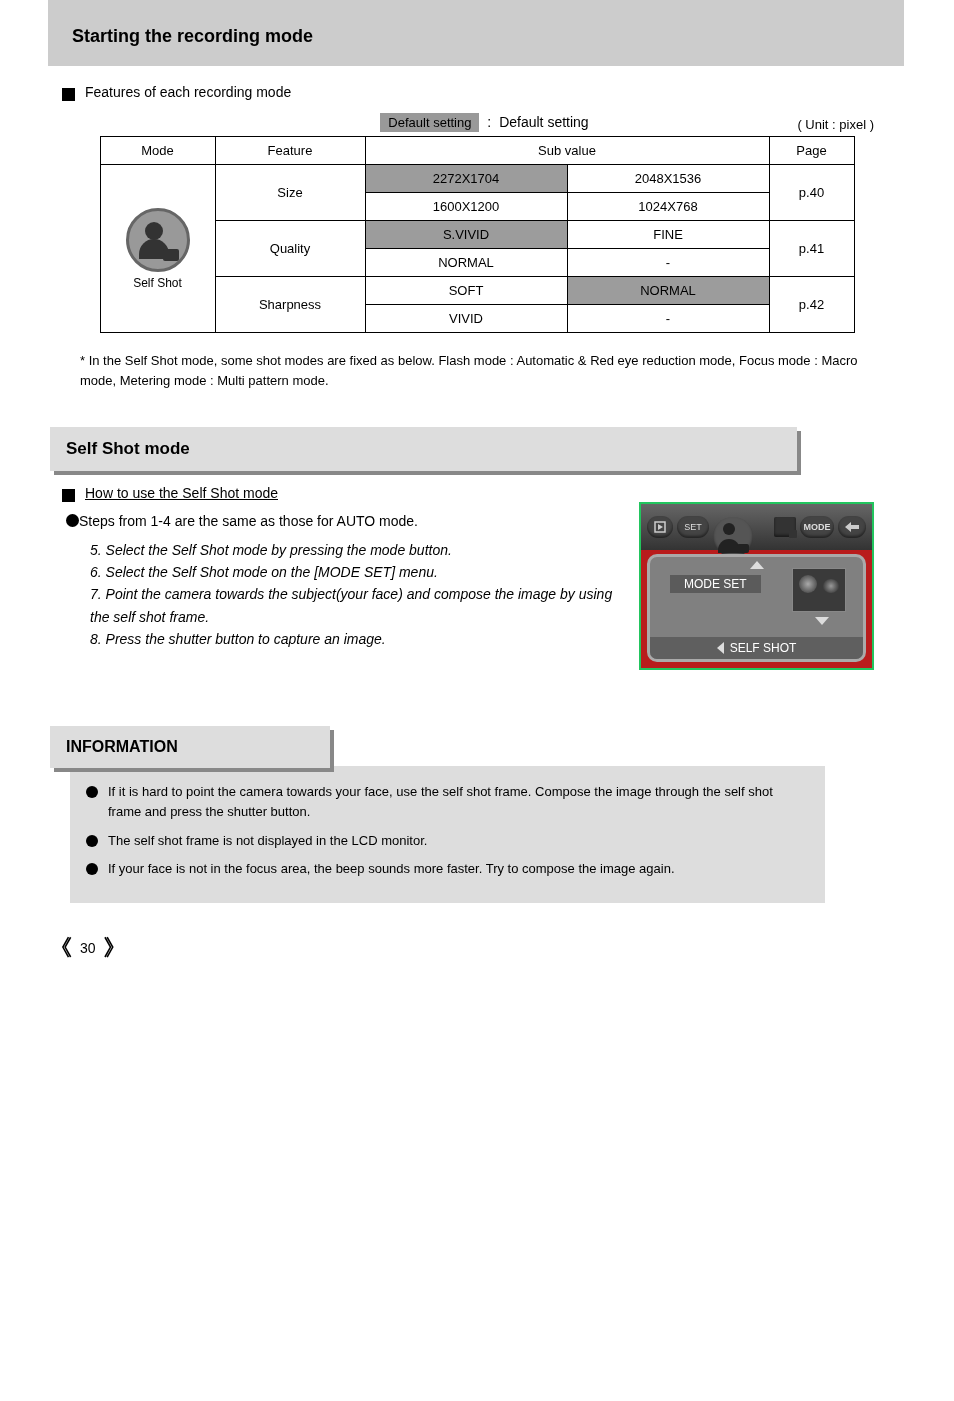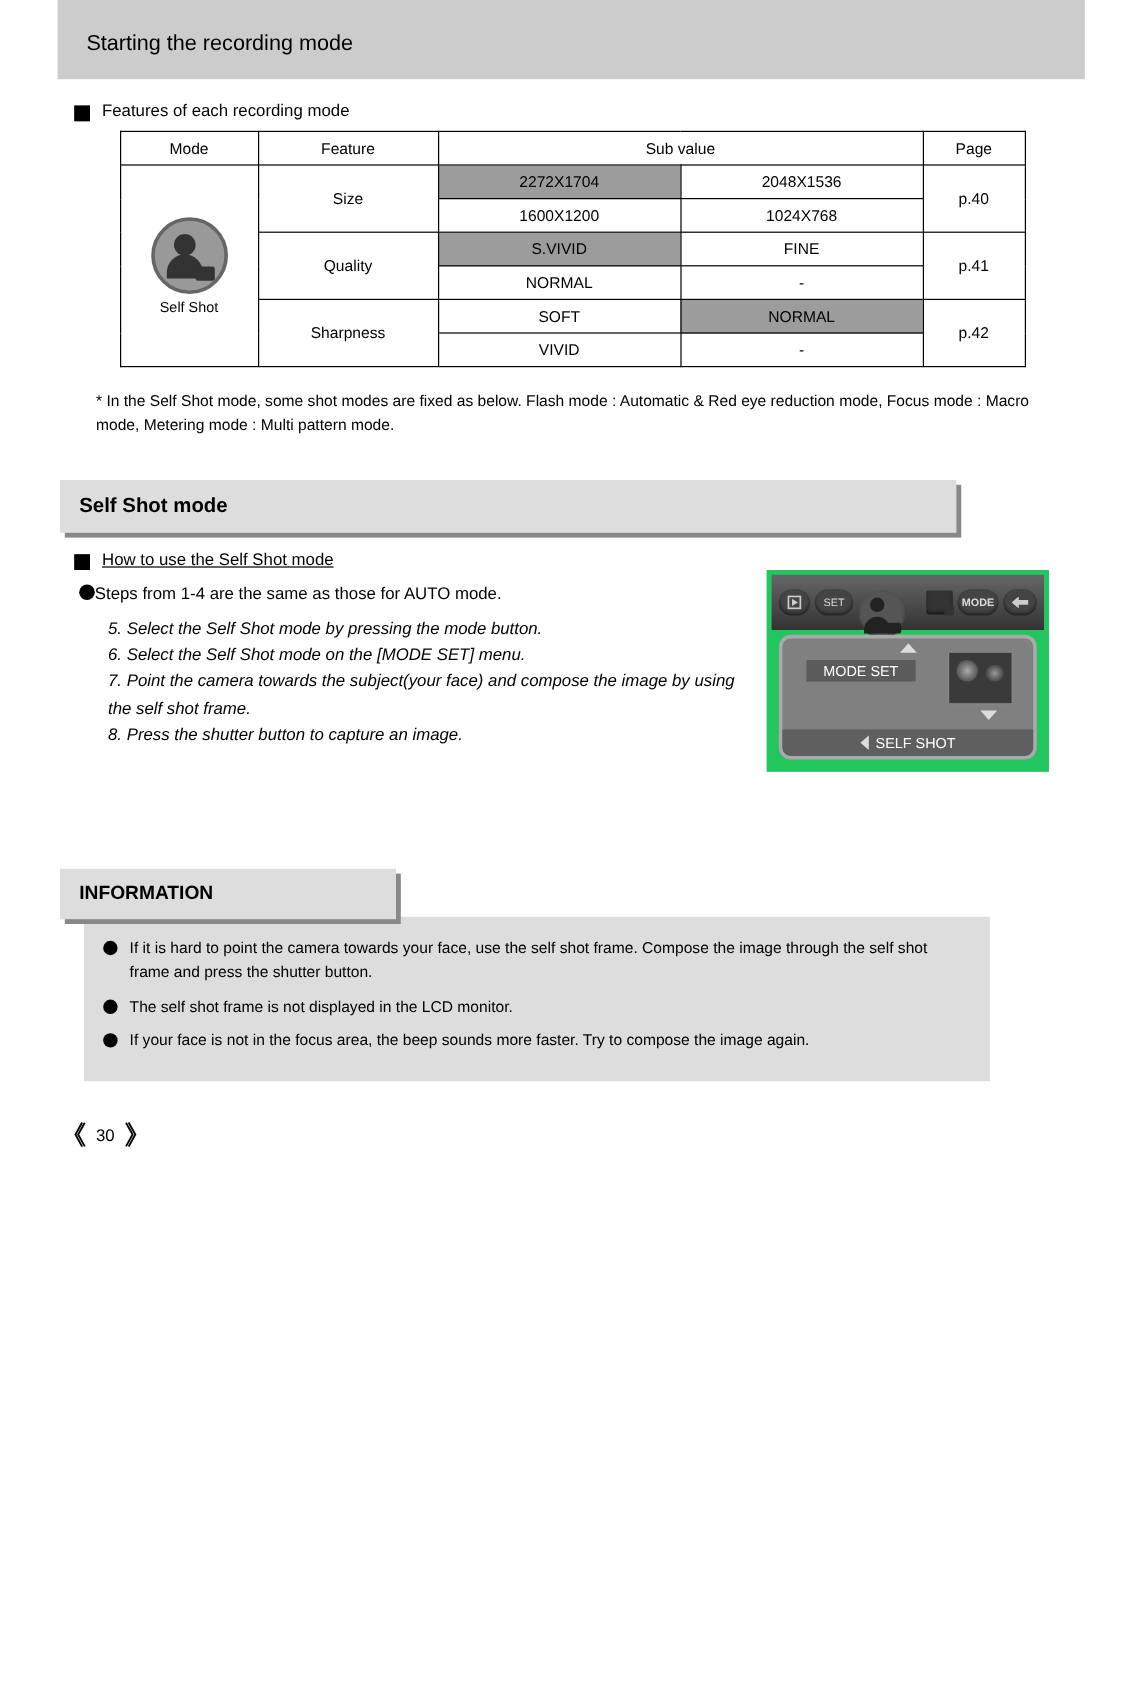--- a/index.html
+++ b/index.html
@@ -16,21 +16,21 @@
   }
   .header-bar {
     background: #ccc;
     height: 66px;
     margin-bottom: 18px;
     margin-left: -2px;
   }
   .header-text {
     padding: 26px 0 0 24px;
     font-size: 18px;
-    font-weight: normal;
+    font-weight: bold;
   }
   .sq-bul-row {
     display: flex;
     align-items: flex-start;
     gap: 10px;
     margin: 12px 0 8px 12px;
   }
   .sq-bullet {
     width: 13px;
     height: 13px;
@@ -148,22 +148,22 @@
   .indent-more { margin-left: 40px; font-size: 14px; line-height: 1.6; font-style: italic; }
   
   .lcd-wrap {
     float: right;
     margin: -8px 30px 8px 12px;
     width: 235px;
   }
   .lcd {
     width: 235px;
     height: 168px;
-    border: 4px solid #22c55e;
-    background: #22c55e;
+    border: 2px solid #22c55e;
+    background: #b91c1c;
     position: relative;
   }
   .lcd-top {
     height: 46px;
     background: linear-gradient(#666,#333);
     display: flex;
     align-items: center;
     padding: 0 6px;
     gap: 4px;
     position: relative;
@@ -297,20 +297,29 @@
 <div class="page">
   <div class="header-bar">
     <div class="header-text">Starting the recording mode</div>
   </div>
 
   <div class="sq-bul-row">
     <div class="sq-bullet"></div>
     <div style="font-size:14px;">Features of each recording mode</div>
   </div>
 
+  <div style="display:flex;align-items:flex-end;margin:12px 30px 4px 30px;">
+    <div style="width:155px;"></div>
+    <div style="flex:1;text-align:center;">
+      <span class="th-subvalue" style="background:#999;color:#000;">Default setting</span>
+      <span style="margin:0 4px;">:</span>
+      <span>Default setting</span>
+    </div>
+    <div style="width:140px;text-align:right;font-size:13px;">( Unit : pixel )</div>
+  </div>
 
   <table class="feature">
     <tbody>
         <tr>
       <th style="width:115px;">Mode</th>
       <th style="width:150px;">Feature</th>
       <th colspan="2">Sub value</th>
       <th style="width:85px;">Page</th>
     </tr>
 
@@ -409,21 +418,21 @@
     <div class="circ-bullet"></div>
     <div class="circ-text">Steps from 1-4 are the same as those for AUTO mode.</div>
   </div>
   <div class="indent-more">5. Select the Self Shot mode by pressing the mode button.</div>
   <div class="indent-more">6. Select the Self Shot mode on the [MODE SET] menu.</div>
   <div class="indent-more">7. Point the camera towards the subject(your face) and compose the image by using the self shot frame.</div>
   <div class="indent-more">8. Press the shutter button to capture an image.</div>
 
   <div class="clear"></div>
 
-  <div class="section-box small" style="margin-top:73px;margin-bottom:0;position:relative;z-index:2;">INFORMATION</div>
+  <div class="section-box small" style="margin-top:48px;margin-bottom:0;position:relative;z-index:2;">INFORMATION</div>
   <div class="info-block">
     <div class="info-row">
       <div class="info-bullet"></div>
       <div class="info-text">If it is hard to point the camera towards your face, use the self shot frame. Compose the image through the self shot frame and press the shutter button.</div>
     </div>
     <div class="info-row">
       <div class="info-bullet"></div>
       <div class="info-text">The self shot frame is not displayed in the LCD monitor.</div>
     </div>
     <div class="info-row">

